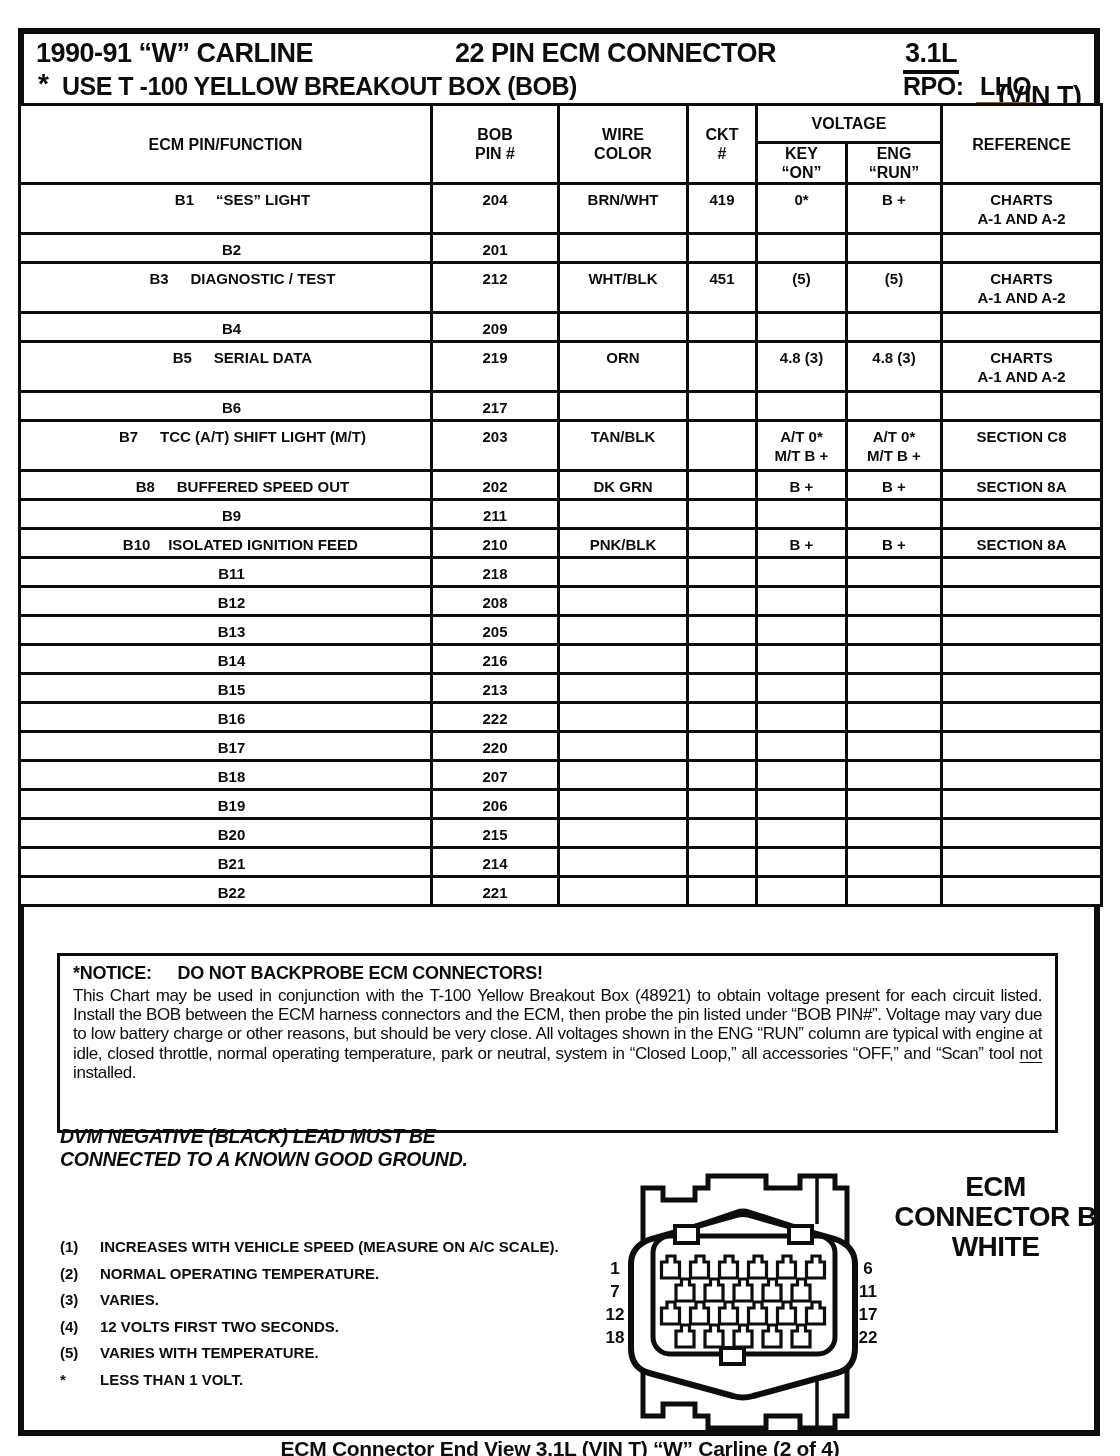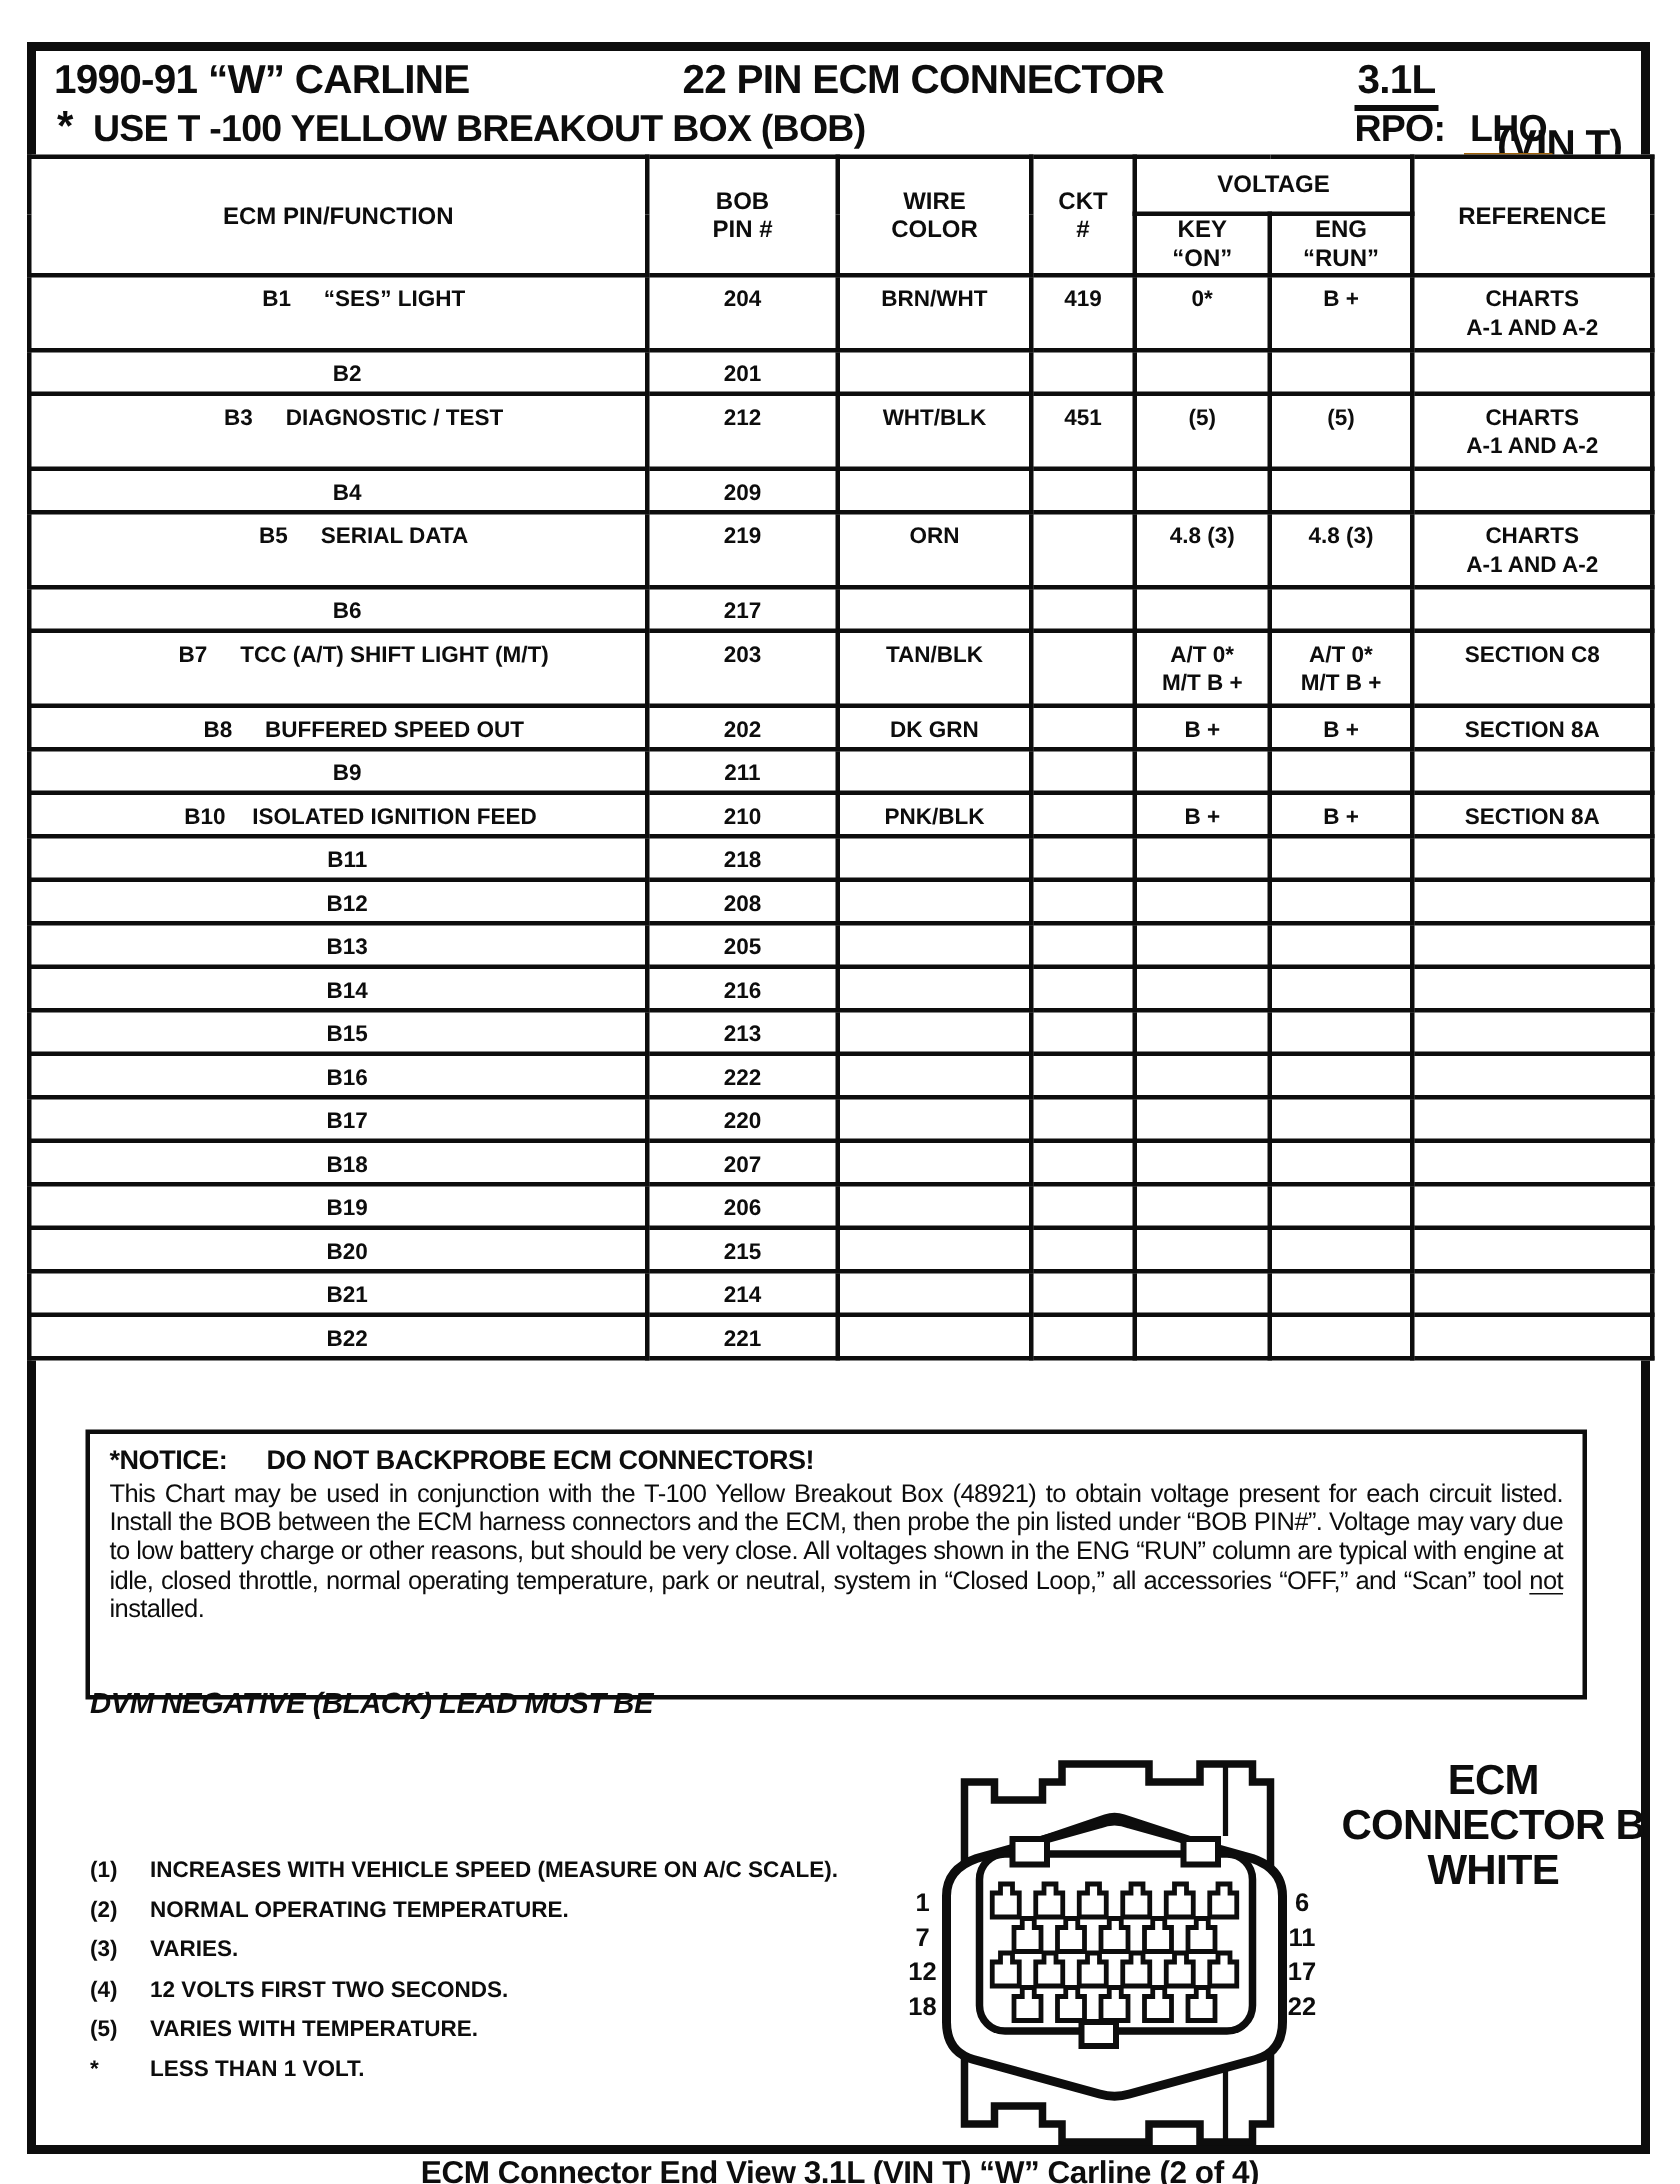--- a/index.html
+++ b/index.html
@@ -325,20 +325,21 @@
 
 <div class="abs notice">
   <div class="notice-head">
     <span class="nl">*NOTICE:</span><span>DO NOT BACKPROBE ECM CONNECTORS!</span>
   </div>
   <div class="notice-body"><span>This Chart may be used in conjunction with the T-100 Yellow Breakout Box (48921) to obtain voltage present for each circuit listed.  Install the BOB between the ECM harness connectors and the ECM, then probe the pin listed under “BOB PIN#”.  Voltage may vary due to low battery charge or other reasons, but should be very close.  All voltages shown in the ENG “RUN” column are typical with engine at idle, closed throttle, normal operating temperature, park or neutral, system in “Closed Loop,” all accessories “OFF,” and “Scan” tool </span><span class="u">not</span><span> installed.</span></div>
 </div>
 
 <div class="abs dvm">
   <div>DVM NEGATIVE (BLACK) LEAD MUST BE</div>
+  <div>CONNECTED TO A KNOWN GOOD GROUND.</div>
 </div>
 
 <div class="abs footnotes" id="footnotes">
     <div class="fnote">
       <span class="fl">(1)</span>
       <span>INCREASES WITH VEHICLE SPEED (MEASURE ON A/C SCALE).</span>
     </div>
     <div class="fnote">
       <span class="fl">(2)</span>
       <span>NORMAL OPERATING TEMPERATURE.</span>

